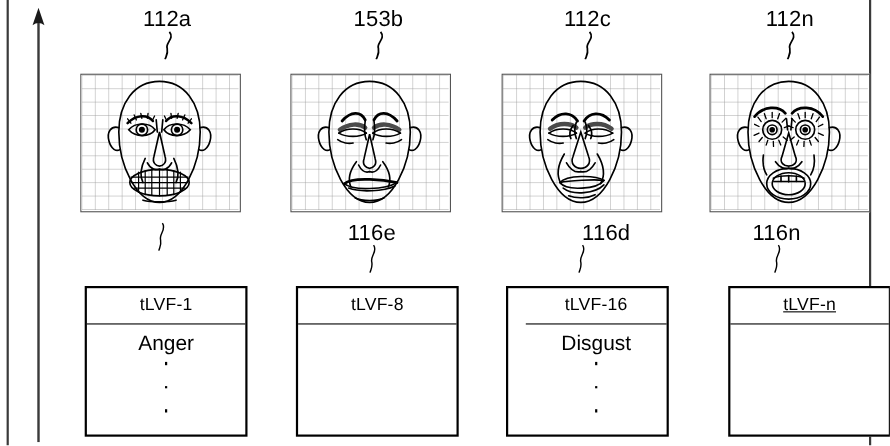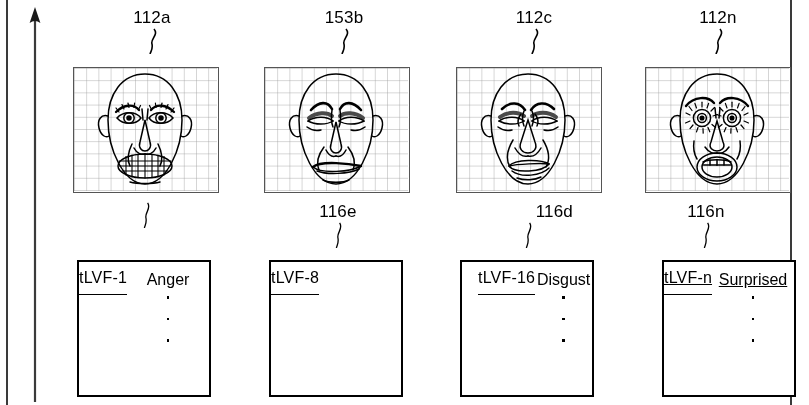--- a/index.html
+++ b/index.html
@@ -36,21 +36,21 @@
     height: 398px;
   }
 
   
   .callout {
     position: absolute;
     width: 90px;
     text-align: center;
   }
   .callout .num {
-    font-size: 17px;
+    font-size: 20px;
     line-height: 20px;
     letter-spacing: .2px;
     display: block;
   }
   .callout .leader {
     display: block;
     width: 90px;
     height: 26px;
   }
 
@@ -62,47 +62,47 @@
     border: 1.5px solid #555;
     box-sizing: border-box;
     background: #ffffff;
     overflow: hidden;
   }
   .face-panel svg { display: block; }
 
   
   .lvf-box {
     position: absolute;
-    width: 134px;
+    width: 148px;
     height: 137px;
     border: 2px solid #000;
     box-sizing: border-box;
     background: #fff;
     display: flex;
-    flex-direction: row;
+    flex-direction: column;
   }
   .lvf-head {
     height: 32px;
     border-bottom: 1.5px solid #000;
     display: flex;
     align-items: center;
     justify-content: center;
     font-size: 16px;
     letter-spacing: .2px;
   }
   .lvf-body {
     flex: 1;
     display: flex;
     flex-direction: column;
     align-items: center;
     padding-top: 8px;
     box-sizing: border-box;
   }
   .lvf-emotion {
-    font-size: 16px;
+    font-size: 19px;
     line-height: 20px;
   }
   .vdots {
     margin-top: 6px;
     display: flex;
     flex-direction: column;
     align-items: center;
   }
   .vdots i {
     display: block;
@@ -439,21 +439,13 @@
     <span class="vdots">
         <i></i>
         <i></i>
         <i></i>
       </span>
   </div>
 </div>
 
 <div class="lvf-box" style="left:662px; top:260px;text-decoration:underline;">
   <div class="lvf-head">tLVF-n</div>
-  <div class="lvf-body">
-    <span class="lvf-emotion">Surprised</span>
-    <span class="vdots">
-        <i></i>
-        <i></i>
-        <i></i>
-      </span>
-  </div>
 </div>
 
 </body></html>

